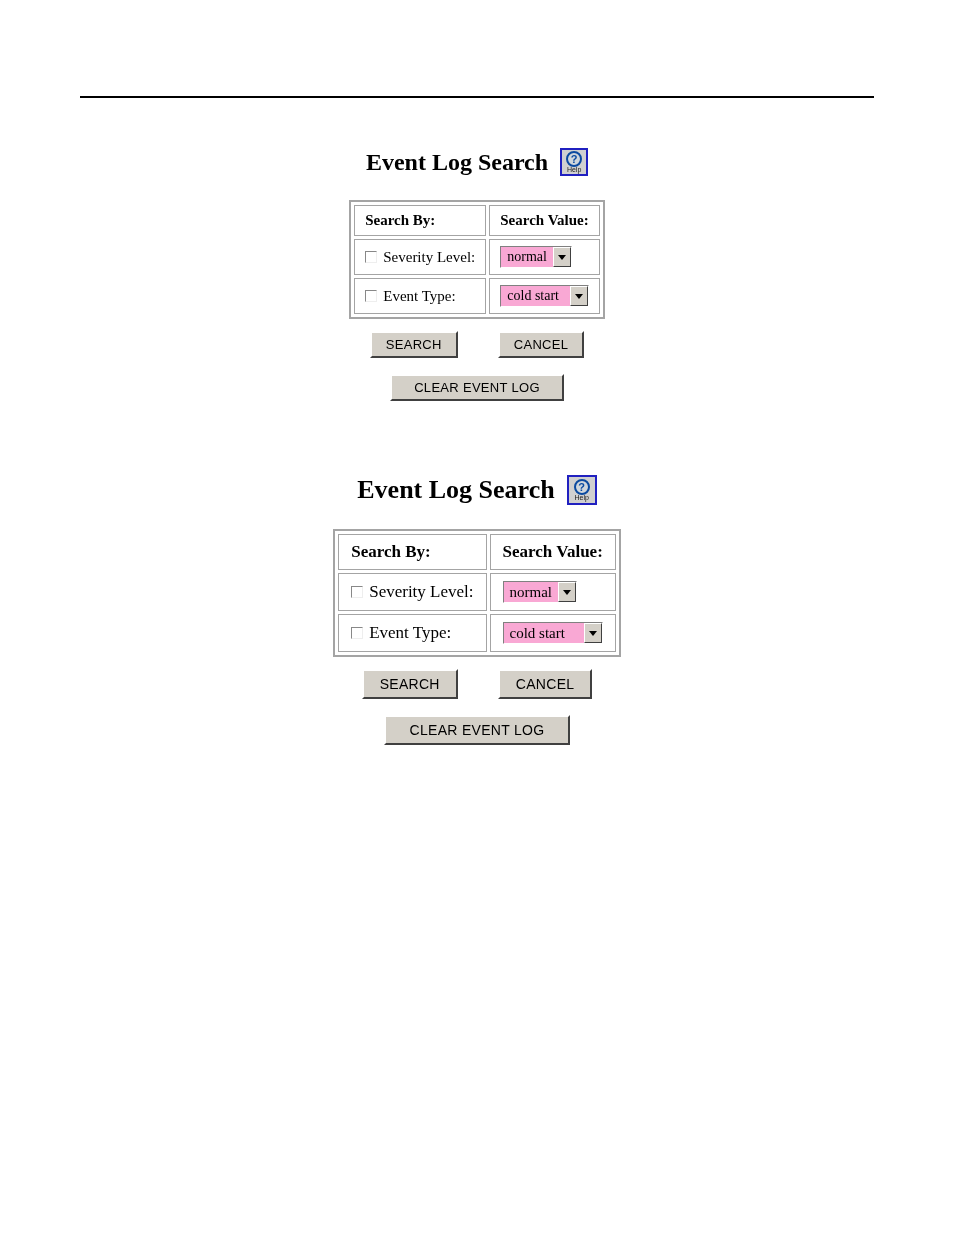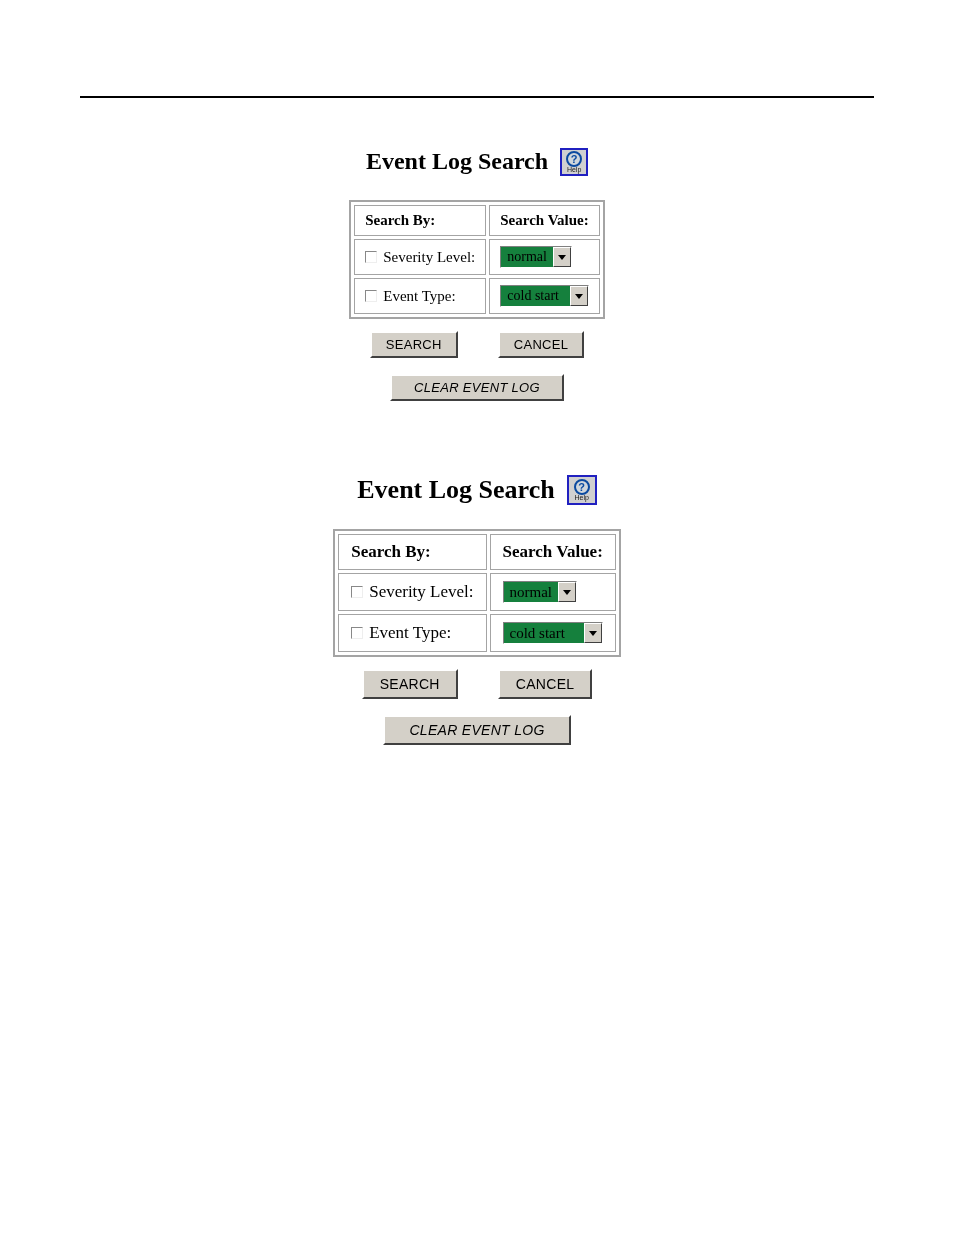--- a/index.html
+++ b/index.html
@@ -17,21 +17,21 @@
   .hr-top {
     border: none;
     border-top: 2px solid #000;
     margin: 36px 0 50px 0;
   }
   .panel {
     text-align: center;
   }
   .heading-row {
     display: inline-flex;
-    align-items: flex-start;
+    align-items: center;
     gap: 8px;
   }
   .heading-bold {
     font-family: "Times New Roman", Times, serif;
     font-weight: 700;
     font-size: 24px;
   }
   .heading-big {
     font-family: "Times New Roman", Times, serif;
     font-weight: 700;
@@ -110,21 +110,21 @@
     margin-right: 6px;
     vertical-align: -1px;
   }
   .select-wrap {
     display: inline-flex;
     align-items: stretch;
     border-top: 1px solid #808080;
     border-left: 1px solid #808080;
     border-right: 1px solid #ffffff;
     border-bottom: 1px solid #ffffff;
-    background: #15803d;
+    background: #f9a8d4;
     height: 22px;
   }
   .select-text {
     padding: 2px 6px;
     font-family: "Times New Roman", Times, serif;
     font-size: 14px;
     min-width: 50px;
     display: flex;
     align-items: center;
   }
@@ -155,21 +155,21 @@
     padding: 4px 14px;
     background: #d4d0c8;
     border-top: 2px solid #ffffff;
     border-left: 2px solid #ffffff;
     border-right: 2px solid #404040;
     border-bottom: 2px solid #404040;
     margin: 4px 18px;
     color: #000;
     letter-spacing: 0.3px;
   }
-  .win-btn.wide { padding-left: 22px; padding-right: 22px; font-style: italic; }
+  .win-btn.wide { padding-left: 22px; padding-right: 22px; }
 
   .panel2 { margin-top: 70px; }
   .panel2 .search-table td, .panel2 .search-table th {
     font-size: 17px;
     padding: 7px 12px;
   }
   .panel2 .select-text { font-size: 15px; }
   .panel2 .win-btn { font-size: 14px; padding: 5px 16px; }
   .panel2 .win-btn.wide { padding-left: 24px; padding-right: 24px; }
 </style>

